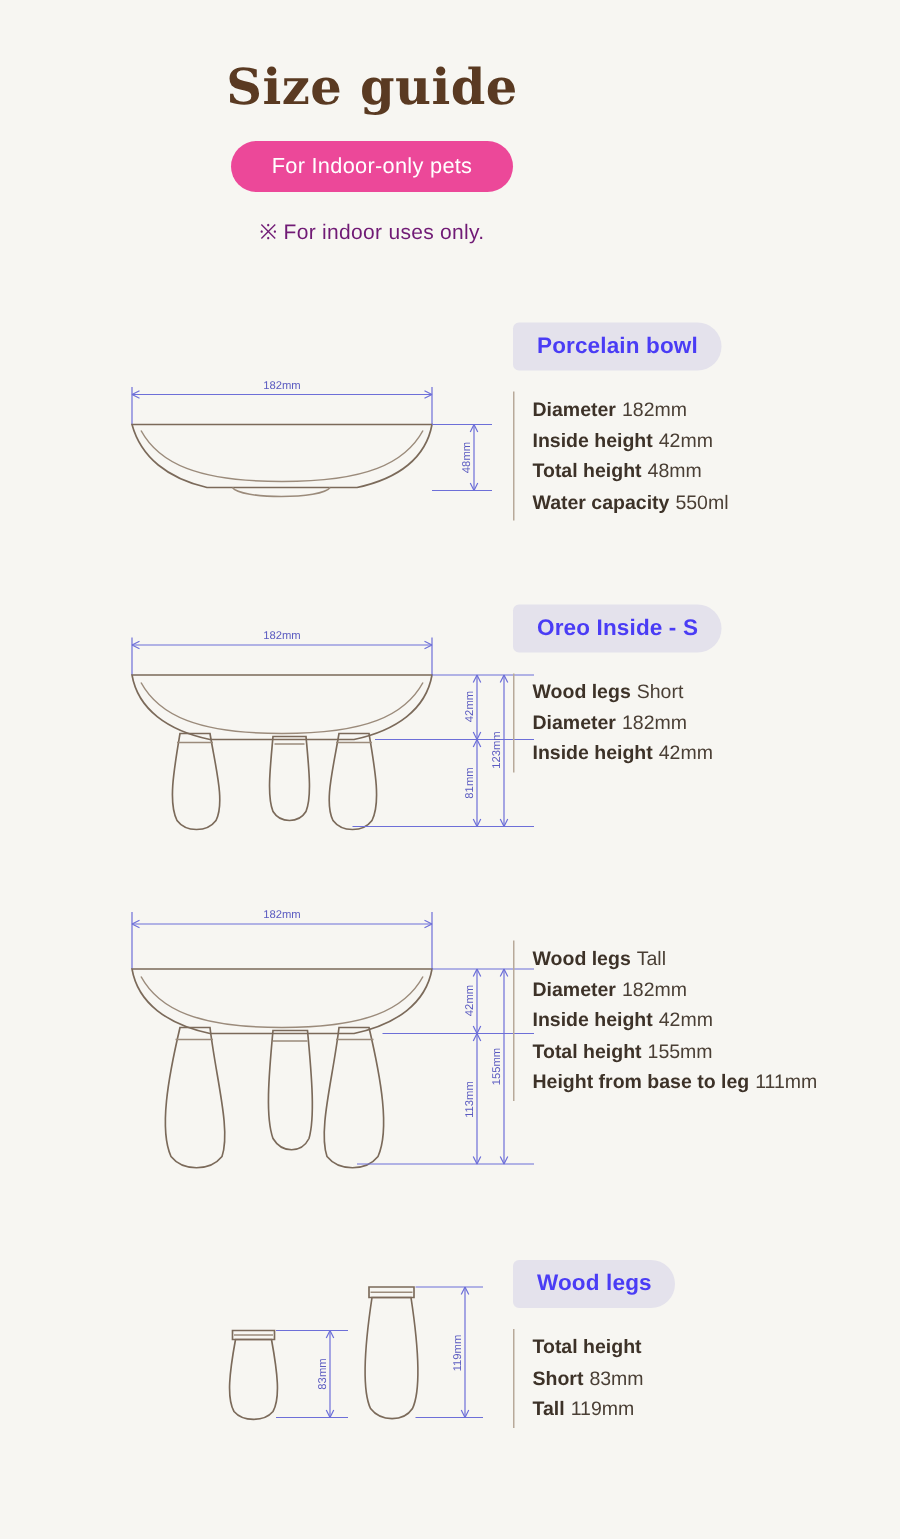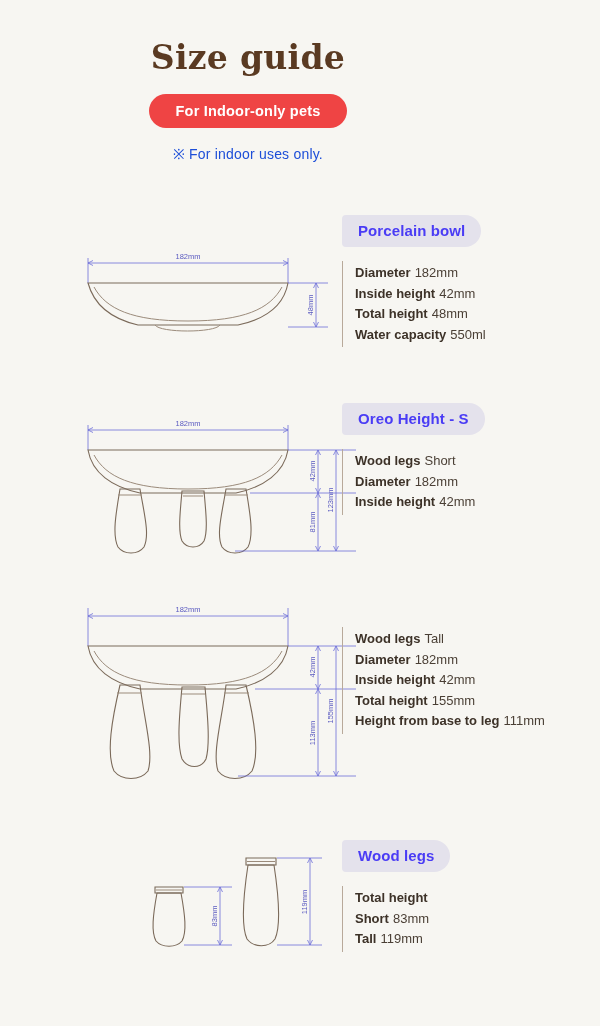--- a/index.html
+++ b/index.html
@@ -31,32 +31,32 @@
     font-family: "DejaVu Serif", serif;
     font-weight: bold;
     font-size: 33px;
     color: #5a3a22;
     letter-spacing: 0.3px;
     margin: 0;
   }
   .badge-indoor {
     display: inline-block;
     margin-top: 17px;
-    background: #ef4444;
+    background: #ec4899;
     color: #ffffff;
     font-size: 14.5px;
-    font-weight: bold;
+    font-weight: normal;
     padding: 9px 27px;
     border-radius: 20px;
     letter-spacing: 0.2px;
   }
   .note {
     margin-top: 16px;
     font-size: 14px;
-    color: #1d4ed8;
+    color: #701a75;
     letter-spacing: 0.2px;
   }
 
   
   .section {
     position: absolute;
     left: 0;
     width: 600px;
   }
   .sec-1 { top: 215px; }
@@ -190,21 +190,21 @@
         <line class="dim" x1="258" y1="90" x2="258" y2="148"></line>
         <path class="dim" d="M258 90 l-2.5 5 M258 90 l2.5 5 M258 148 l-2.5 -5 M258 148 l2.5 -5"></path>
         <text class="dimtxt-v" x="255" y="119" text-anchor="middle" transform="rotate(-90 255 119)">81mm</text>
 
         <line class="dim" x1="276" y1="47" x2="276" y2="148"></line>
         <path class="dim" d="M276 47 l-2.5 5 M276 47 l2.5 5 M276 148 l-2.5 -5 M276 148 l2.5 -5"></path>
         <text class="dimtxt-v" x="273" y="97" text-anchor="middle" transform="rotate(-90 273 97)">123mm</text>
       </svg>
     </div>
     <div class="info">
-      <div class="sec-label">Oreo Height - S</div>
+      <div class="sec-label">Oreo Inside - S</div>
       <ul class="spec-list">
         <li><span class="k">Wood legs</span><span class="v">Short</span></li>
         <li><span class="k">Diameter</span><span class="v">182mm</span></li>
         <li><span class="k">Inside height</span><span class="v">42mm</span></li>
       </ul>
     </div>
   </div>
 
   <div class="section sec-3">
     <div class="diagram">

